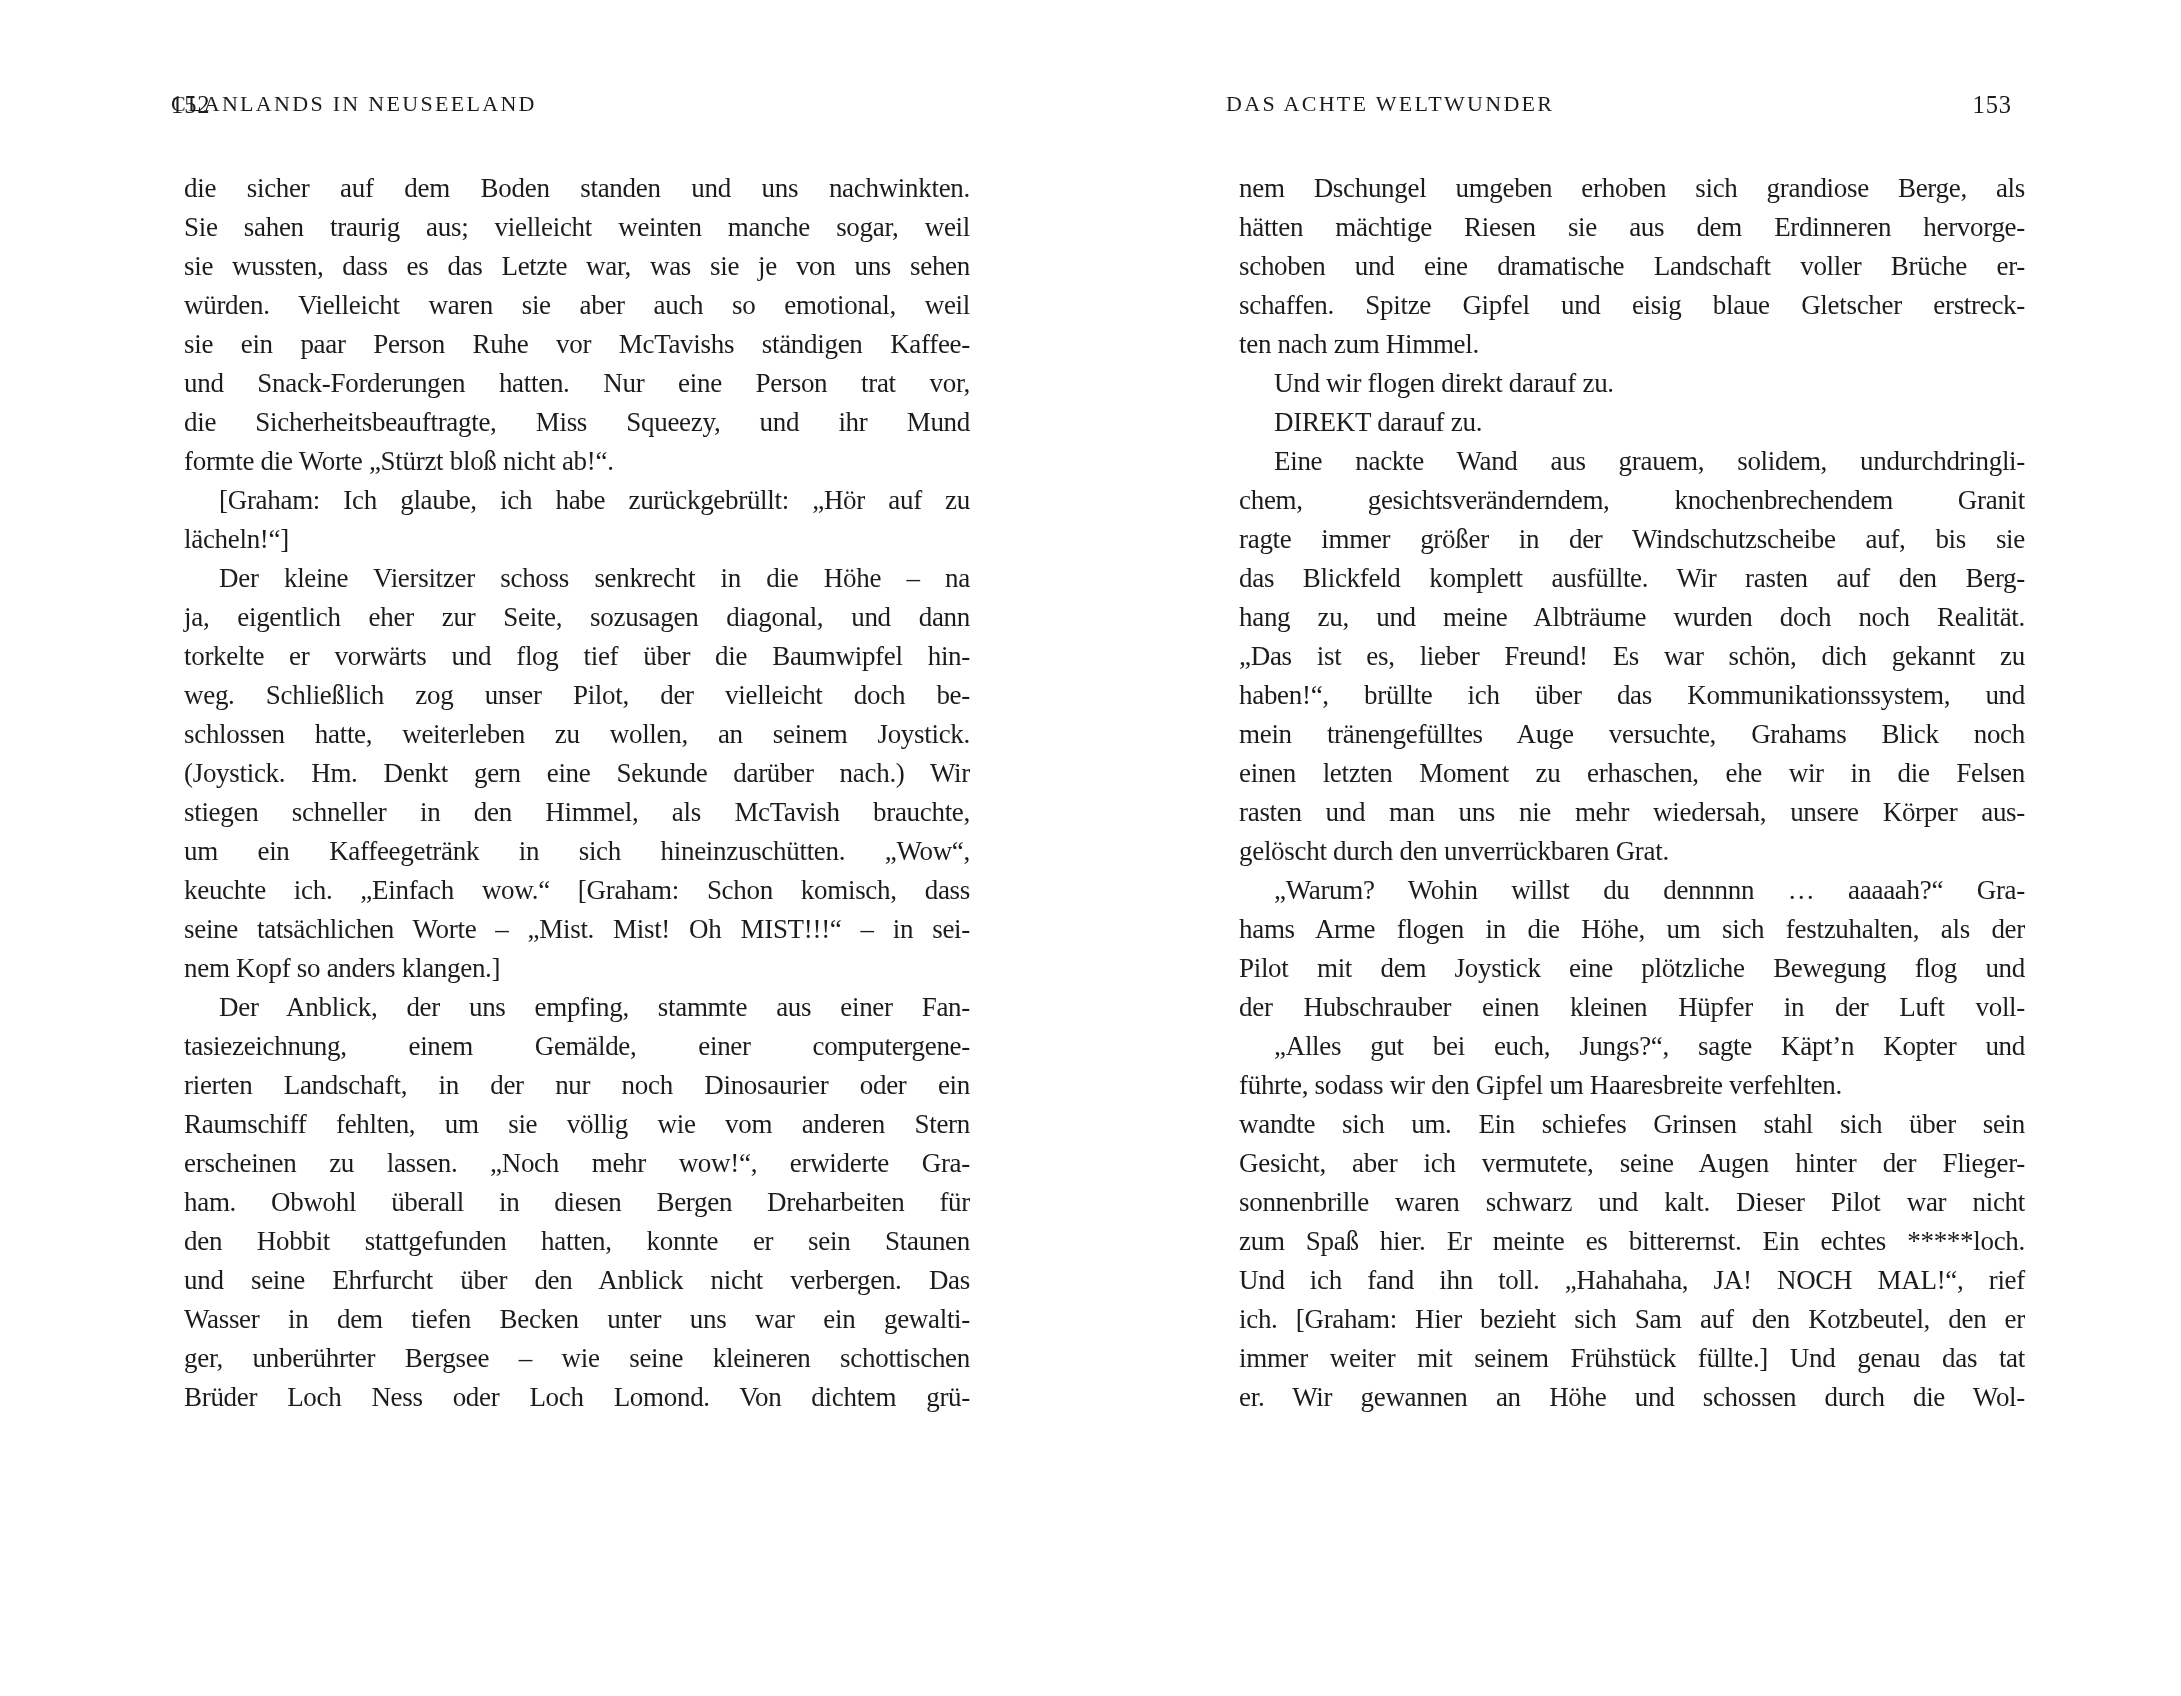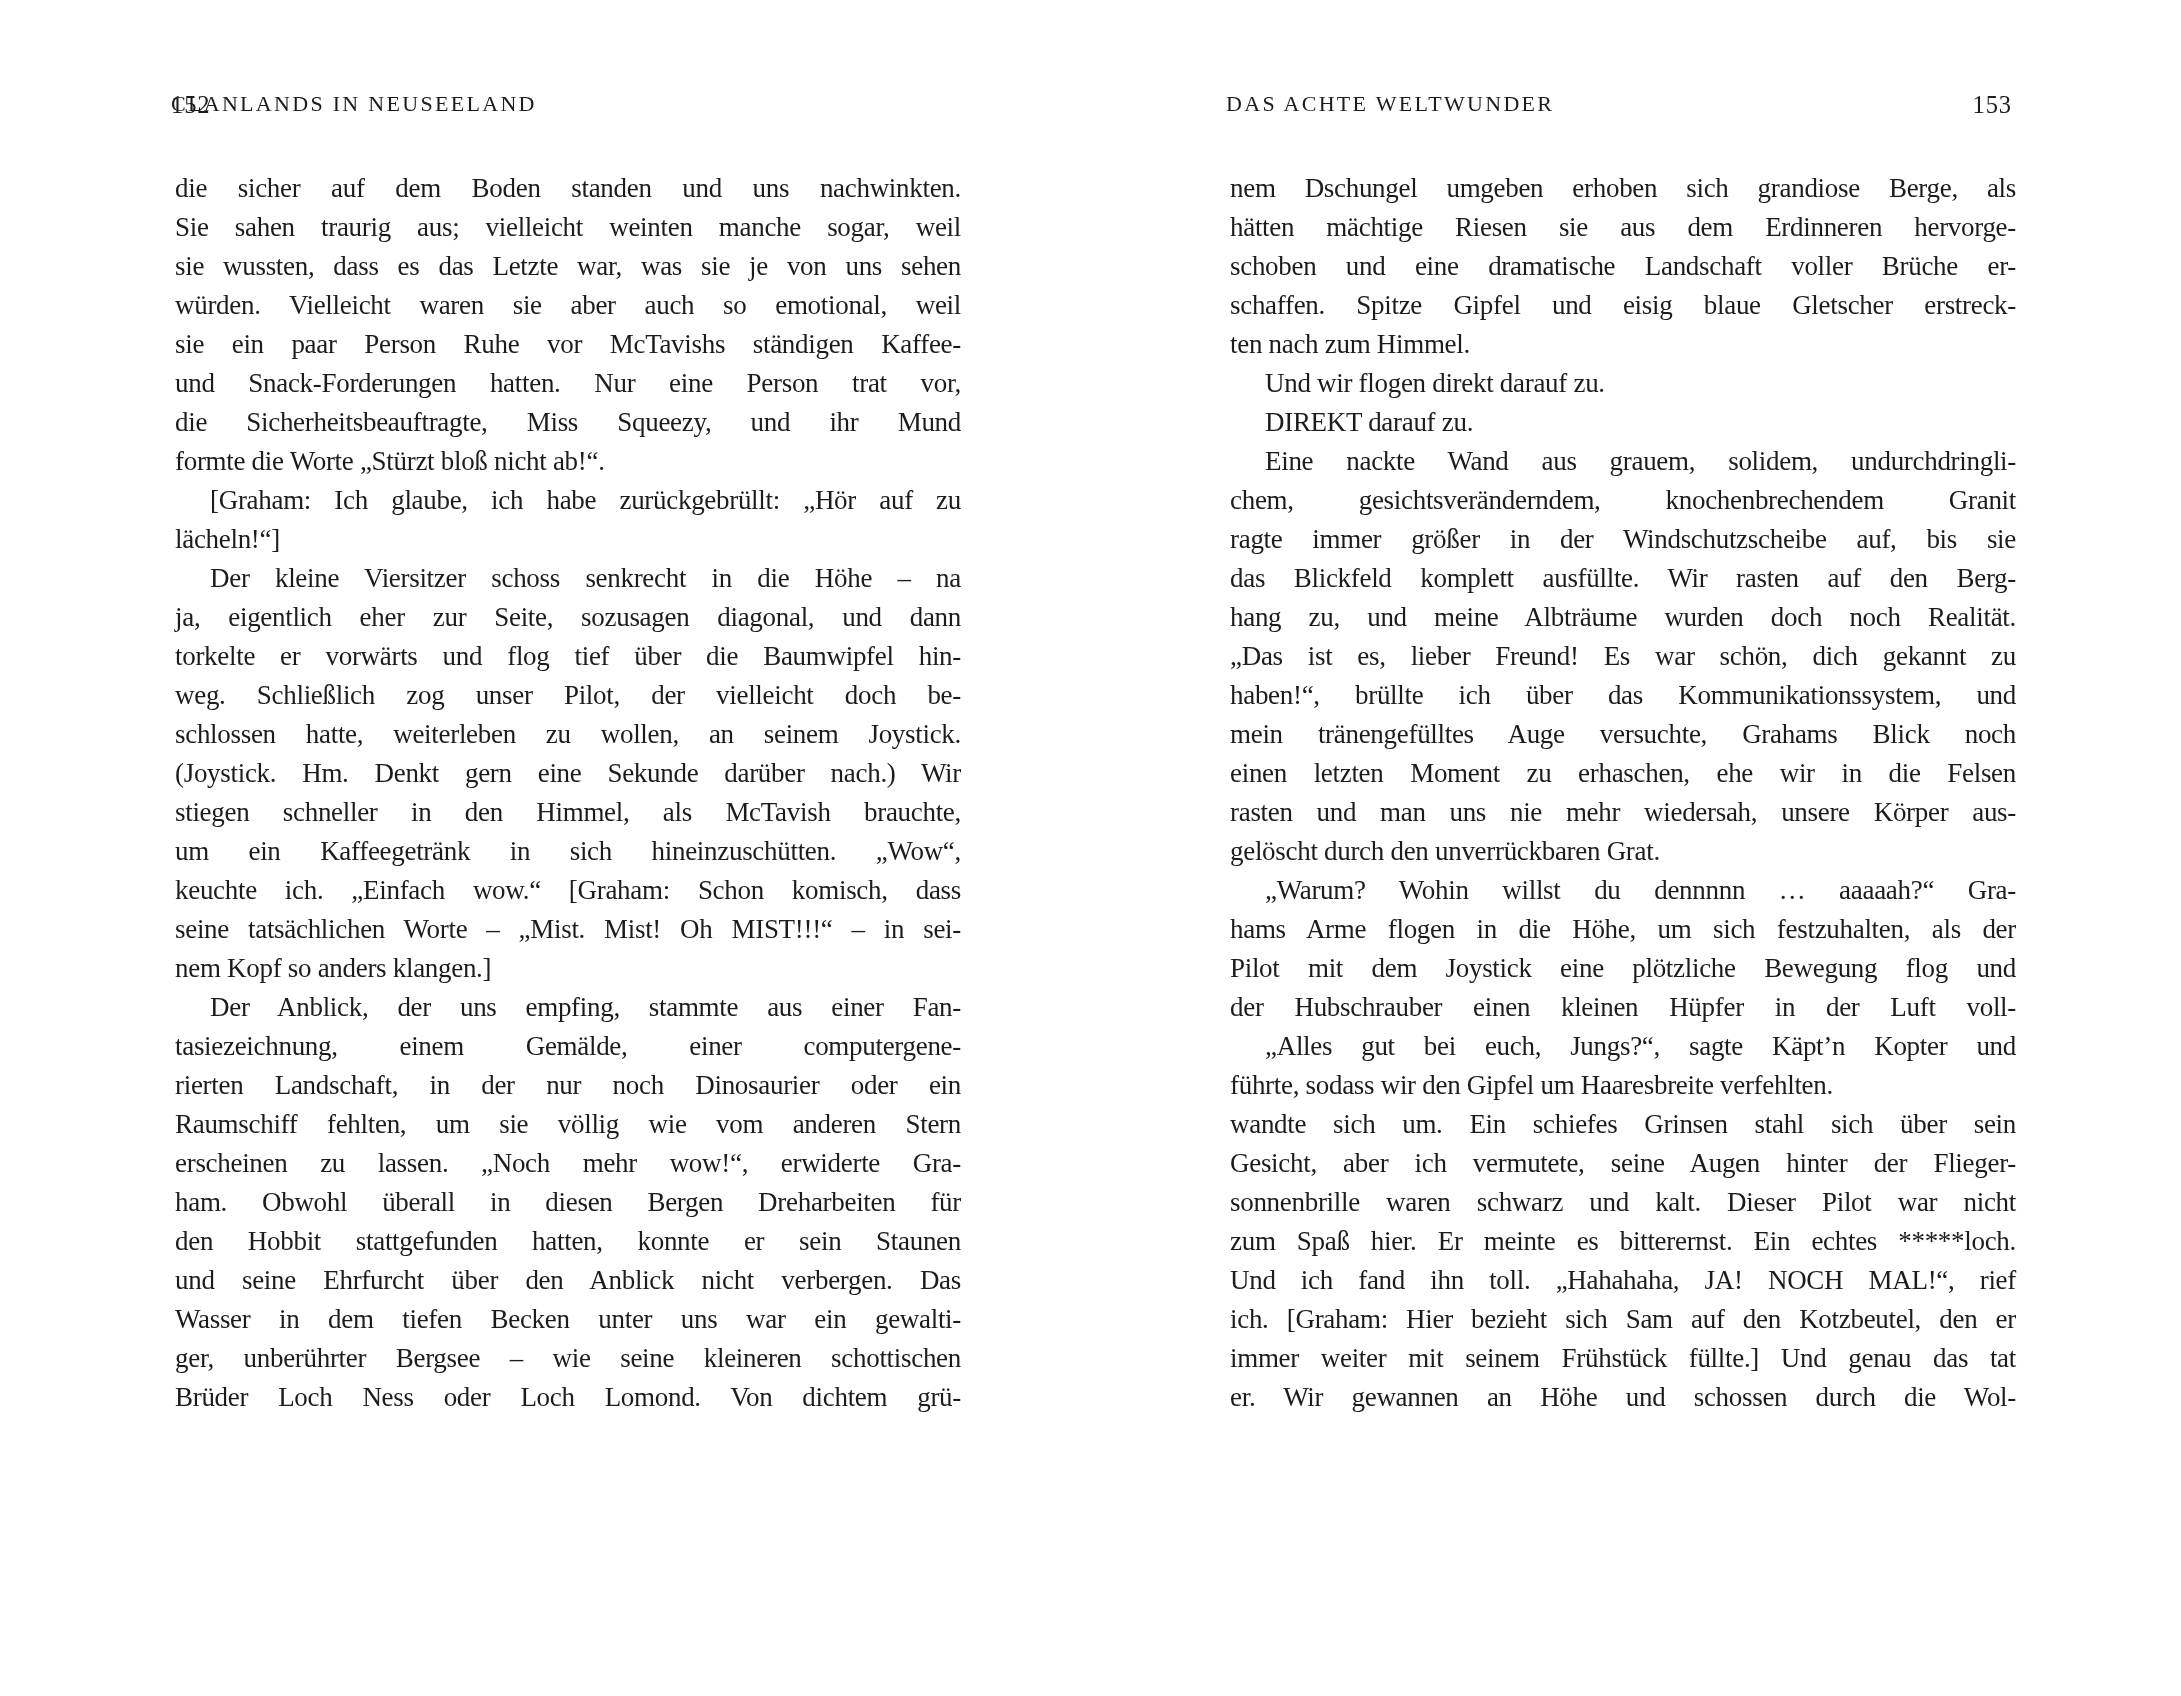--- a/index.html
+++ b/index.html
@@ -43,21 +43,21 @@
     top: 0;
     font-size: 24.5px;
     letter-spacing: 0.9px;
   }
   .folio-left  { left: 0; }
   .folio-right { right: 0; }
 
   .text-block {
     position: absolute;
     top: 169px;
-    left: 4px;
+    left: 13px;
     width: 100%;
   }
   .text-line {
     font-size: 27px;
     line-height: 39px;
     height: 39px;
     letter-spacing: -0.3px;
     text-align: justify;
     text-align-last: justify;
     white-space: normal;

